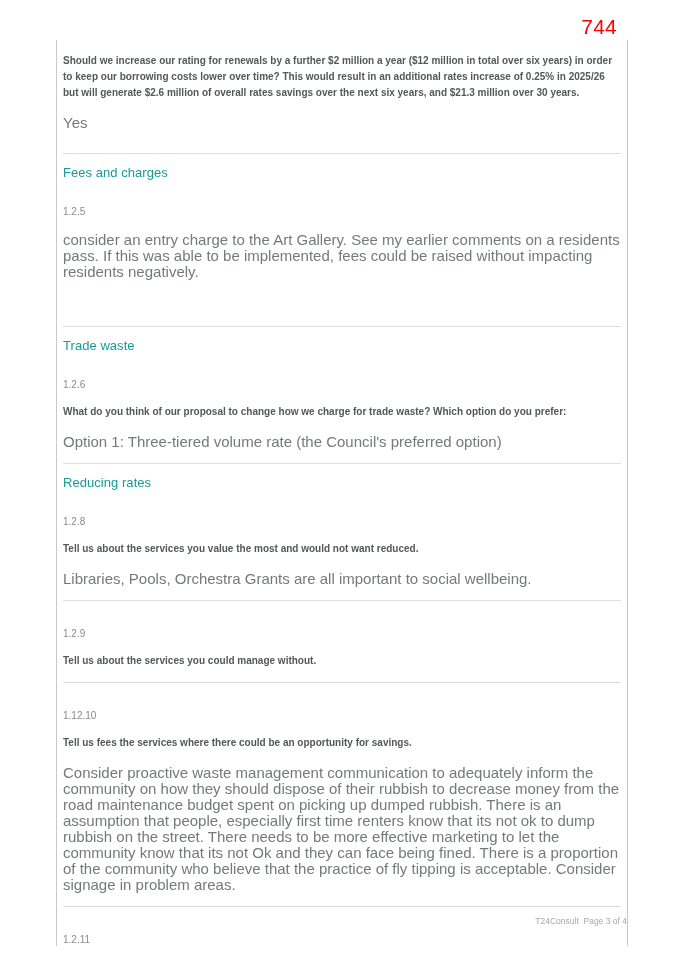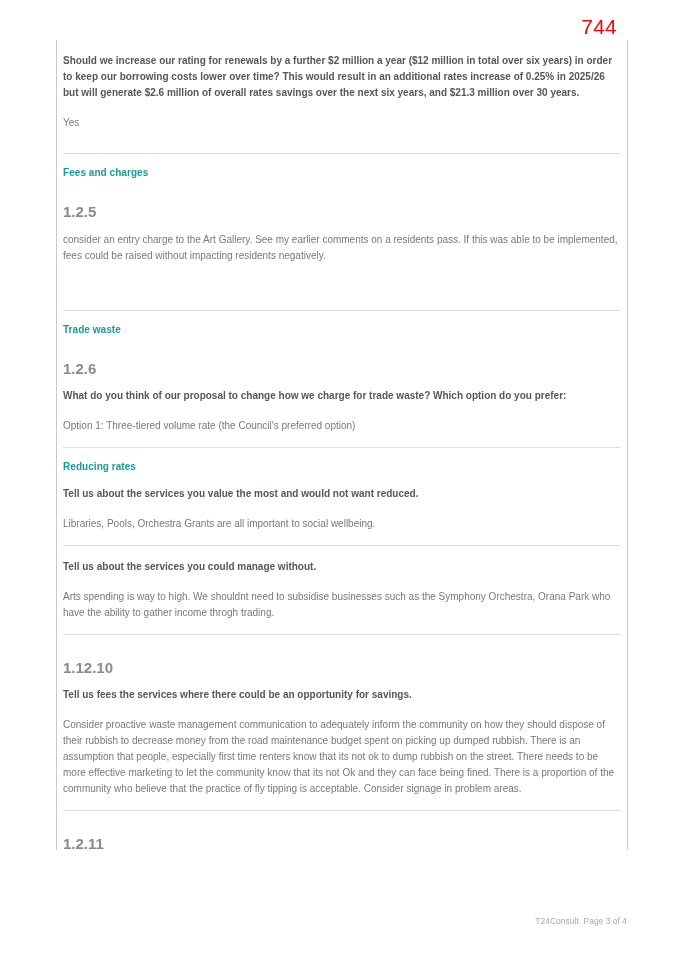--- a/index.html
+++ b/index.html
@@ -40,49 +40,49 @@
 
   .rule {
     height: 0;
     border-top: 1px solid #dedede;
     margin: 0 6px;
   }
 
   
   .section-heading {
     color: #179a9a;
-    font-size: 10px;
-    font-weight: bold;
+    font-size: 13px;
+    font-weight: normal;
     line-height: 13px;
     padding: 12px 6px 0 6px;
     letter-spacing: 0.05px;
   }
 
   
   .qnum {
     color: #8b8b8b;
-    font-size: 15px;
-    font-weight: 700;
+    font-size: 10px;
+    font-weight: 400;
     line-height: 13px;
     padding: 26px 6px 0 6px;
   }
 
   
   .question {
     color: #54585a;
     font-size: 10px;
     font-weight: bold;
     line-height: 16px;
     padding: 13px 6px 0 6px;
   }
 
   
   .answer {
     color: #76797b;
-    font-size: 10px;
+    font-size: 15px;
     font-weight: 400;
     line-height: 16px;
     padding: 14px 6px 0 6px;
   }
 
   .pad-sm  { height: 13px; }
   .pad-md  { height: 22px; }
   .pad-lg  { height: 46px; }
 
   .footer {
@@ -115,27 +115,28 @@
 
   <div class="section-heading">Trade waste</div>
   <div class="qnum">1.2.6</div>
   <div class="question">What do you think of our proposal to change how we charge for trade waste? Which option do you prefer:</div>
   <div class="answer">Option 1: Three-tiered volume rate (the Council's preferred option)</div>
   <div class="pad-sm"></div>
   <div class="rule"></div>
 
   <div class="section-heading">Reducing rates</div>
 
+  <div class="qnum">1.2.8</div>
   <div class="question">Tell us about the services you value the most and would not want reduced.</div>
   <div class="answer">Libraries, Pools, Orchestra Grants are all important to social wellbeing.</div>
   <div class="pad-sm"></div>
   <div class="rule"></div>
 
+  <div class="qnum">1.2.9</div>
   <div class="question">Tell us about the services you could manage without.</div>
-  <div class="answer">Arts spending is way to high.  We shouldnt need to subsidise businesses such as the Symphony Orchestra, Orana Park who have the ability to gather income throgh trading.</div>
   <div class="pad-sm"></div>
   <div class="rule"></div>
 
   <div class="qnum">1.12.10</div>
   <div class="question">Tell us fees the services where there could be an opportunity for savings.</div>
   <div class="answer">Consider proactive waste management communication to adequately inform the community on how they should dispose of their rubbish to decrease money from the road maintenance budget spent on picking up dumped rubbish.  There is an assumption that people, especially first time renters know that its not ok to dump rubbish on the street.  There needs to be more effective marketing to let the community know that its not Ok and they can face being fined.  There is a proportion of the community who believe that the practice of fly tipping is acceptable.  Consider signage in problem areas.</div>
   <div class="pad-sm"></div>
   <div class="rule"></div>
 
   <div class="qnum">1.2.11</div>

